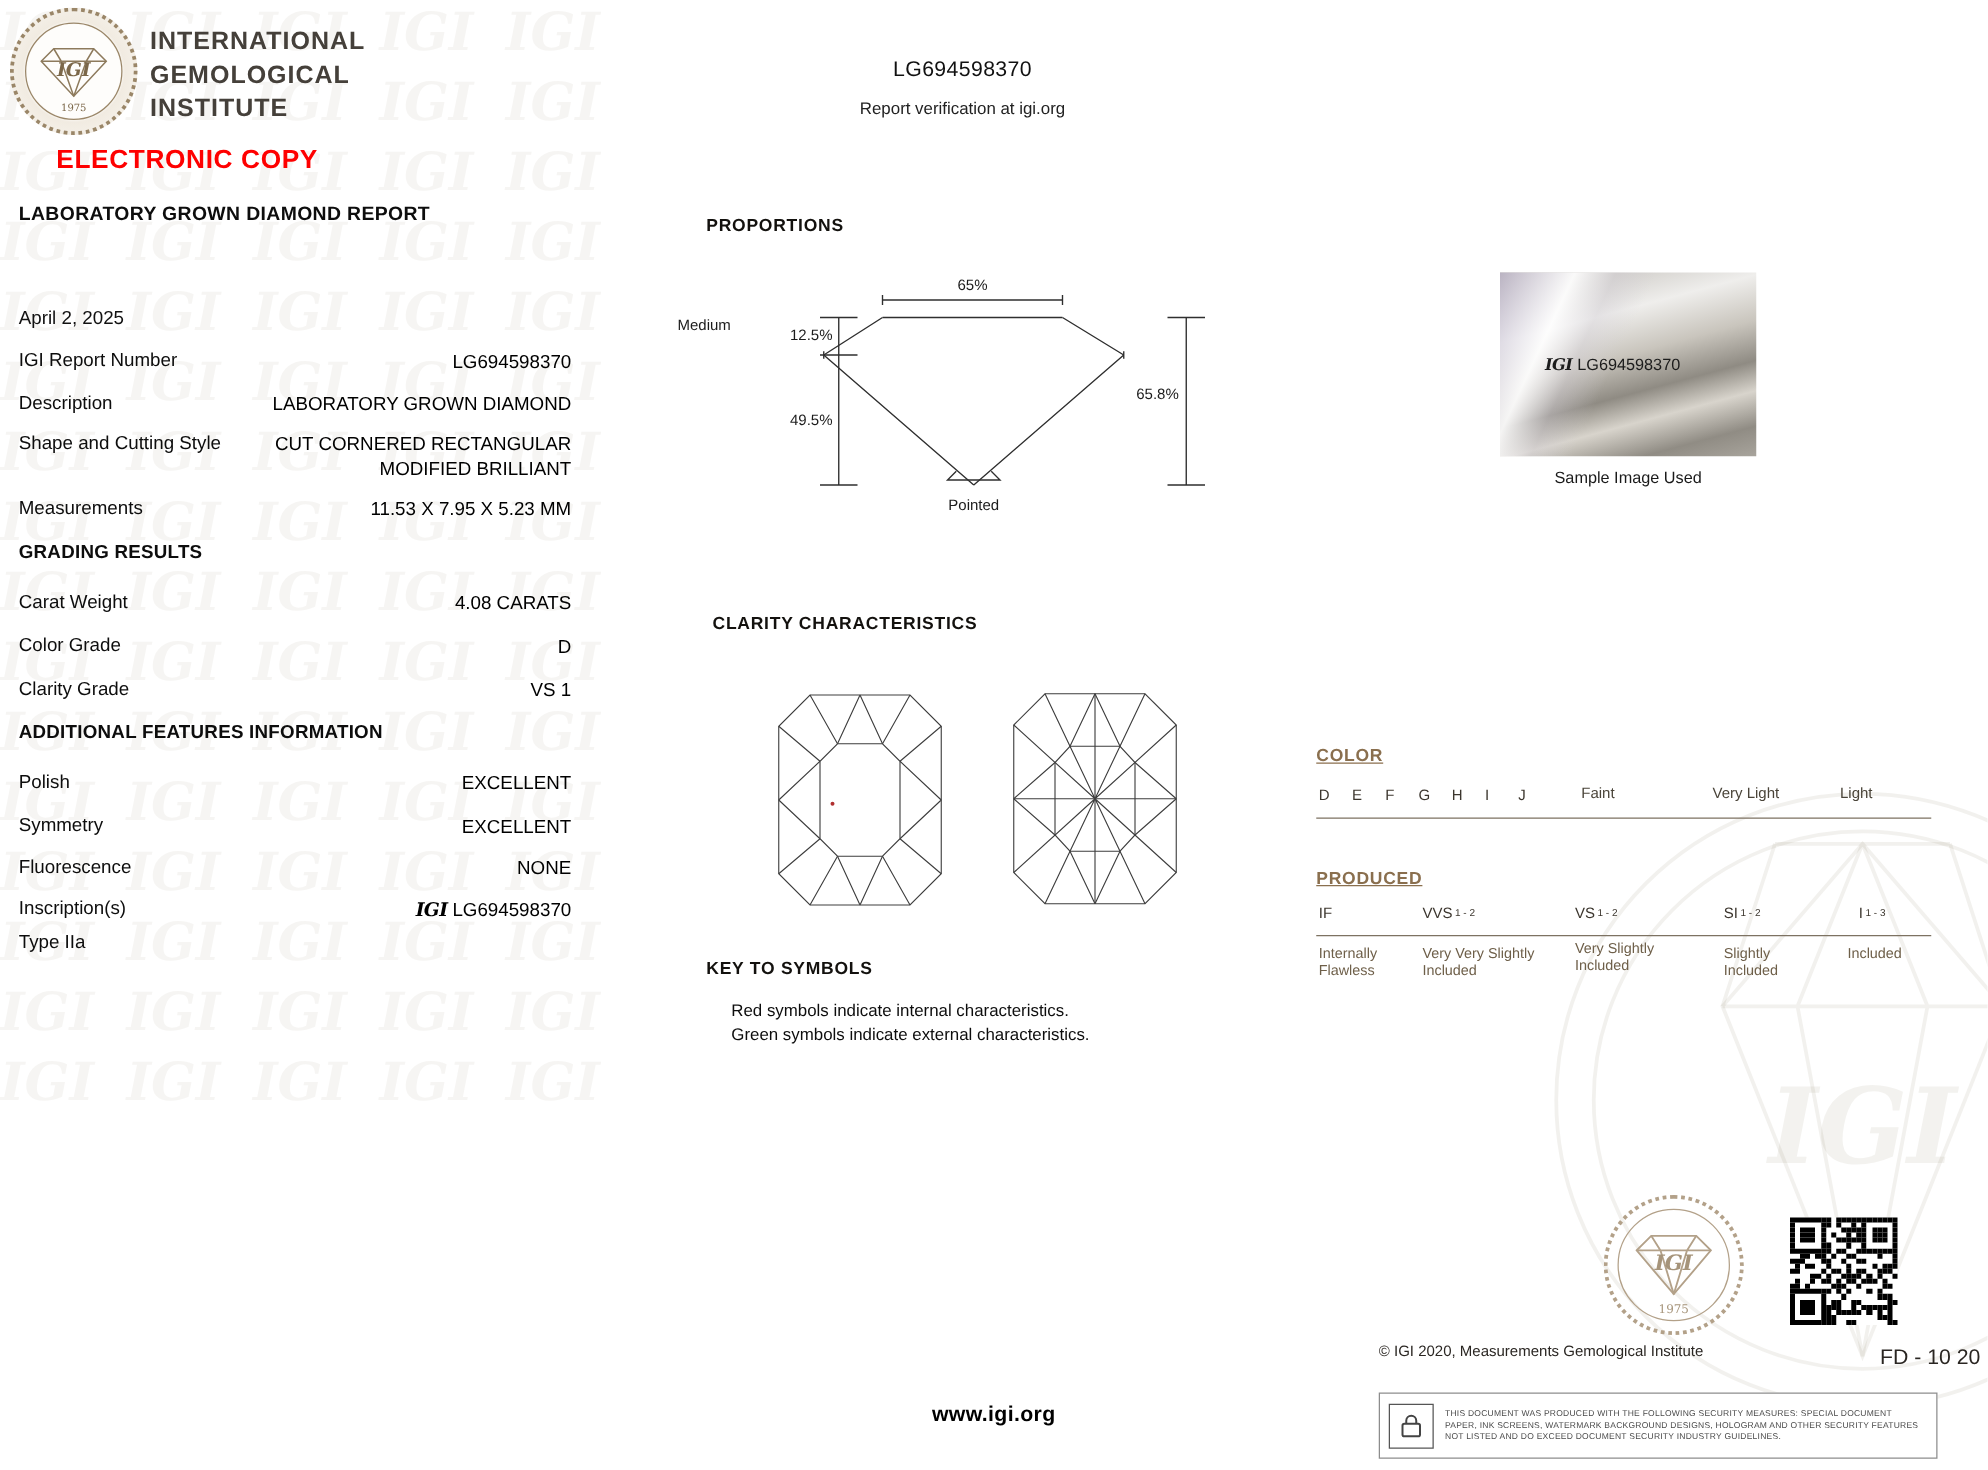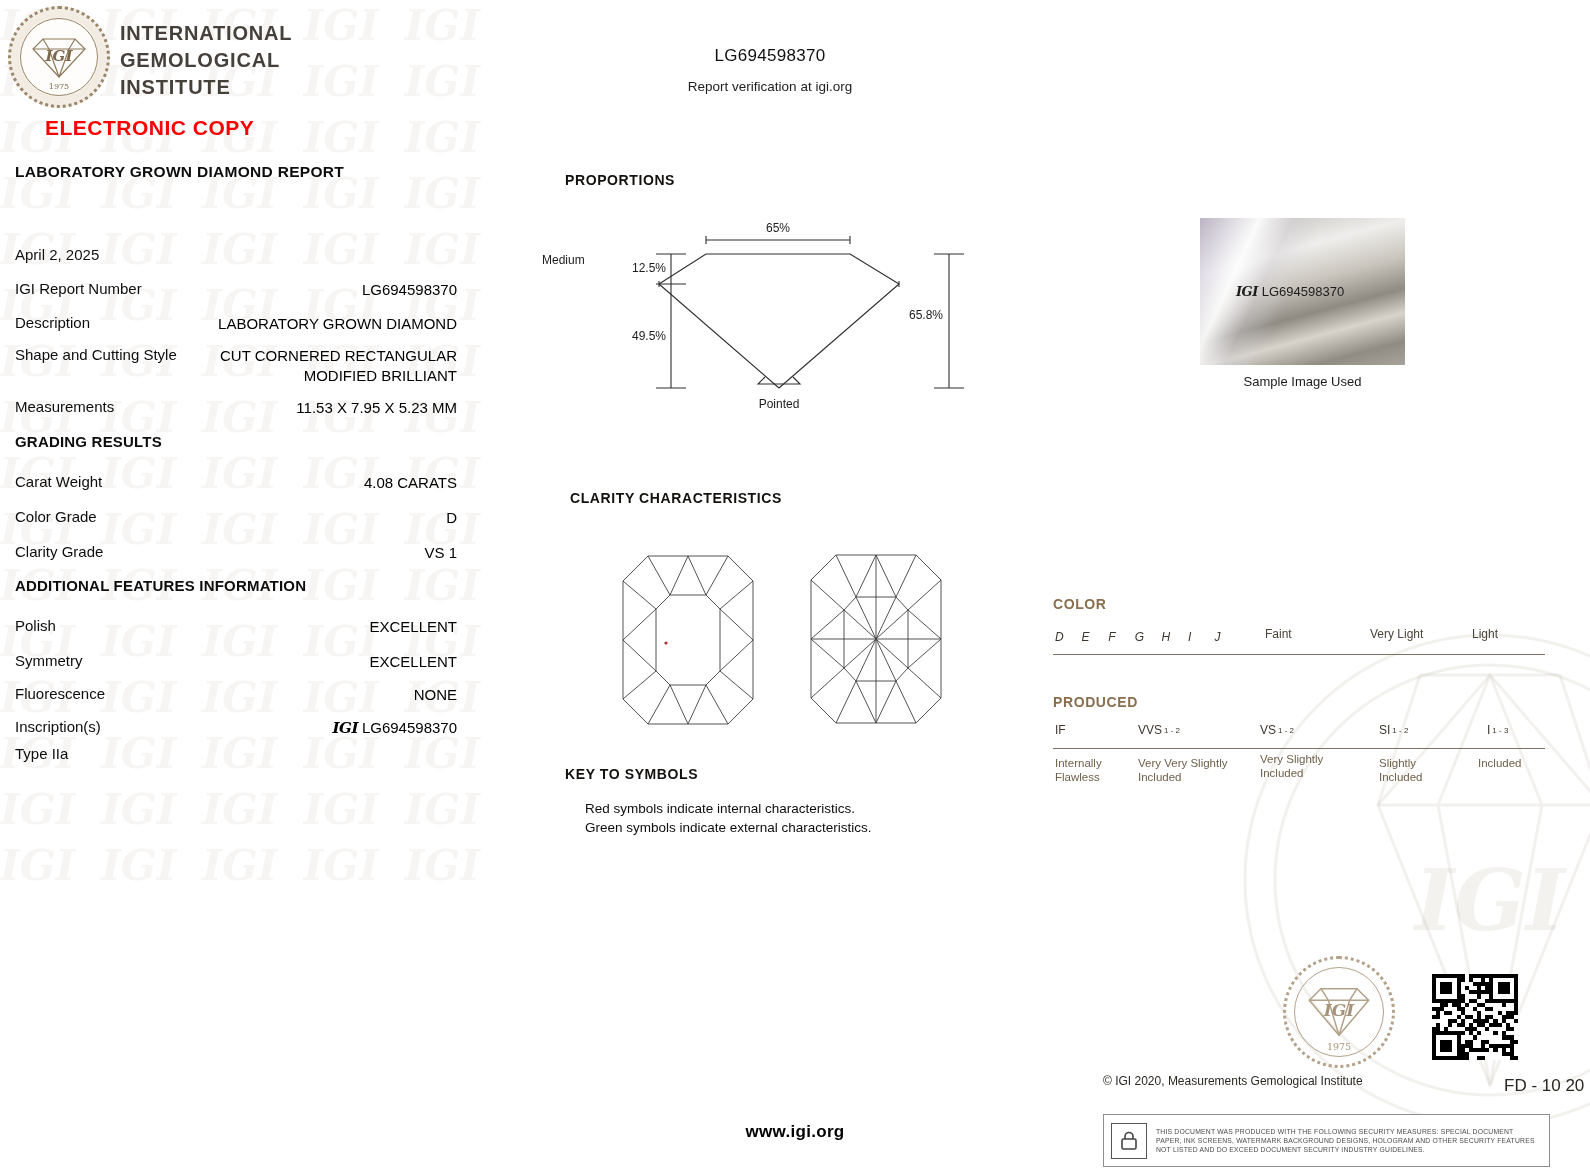--- a/index.html
+++ b/index.html
@@ -65,23 +65,23 @@
     background:
       linear-gradient(115deg, rgba(186,178,200,0.75) 0%, rgba(255,255,255,0.9) 22%, rgba(210,206,214,0.4) 34%, rgba(255,255,255,0) 46%),
       linear-gradient(165deg, #b9b5af 0%, #efeeec 28%, #c9c5bd 46%, #8f8b83 62%, #d8d4cc 74%, #908c84 88%, #a8a49c 100%);
   }
   .sample .insc { position:absolute; left:36px; top:66px; font-size:13px; color:#1c1c1c; }
   .sample-caption { position:absolute; left:1200px; top:374px; width:205px; text-align:center;
     font-size:13px; color:#1a1a1a; z-index:2; }
 
   
   .scale { position:absolute; left:1053px; width:492px; z-index:2; }
-  .scale .head { font-size:14px; font-weight:bold; color:#8a6f4e; letter-spacing:0.6px; }
+  .scale .head { font-size:14px; font-weight:bold; color:#8a6f4e; letter-spacing:0.6px;text-decoration:underline; }
   .scale .rule { position:absolute; left:0; width:492px; border-top:1px solid #7d7262; }
-  .color-letters { position:absolute; left:2px; top:31px;font-style:italic; }
+  .color-letters { position:absolute; left:2px; top:31px; }
   .color-letters span { display:inline-block; width:26.6px; font-size:12px; color:#3c362e; }
   .color-range { position:absolute; top:31px; font-size:12px; color:#4a4439; }
   .cg { position:absolute; top:29px; font-size:12px; color:#3c362e; }
   .cg .sup { font-size:8px; position:relative; top:-1px; margin-left:2px; }
   .cd { position:absolute; top:62px; font-size:11.5px; line-height:14px; color:#6e5f49; }
 
   
   .seal {
     position:absolute; left:1283px; top:956px; width:106px; height:106px; border-radius:50%;
     border:3px dotted #b3a189; z-index:2;

